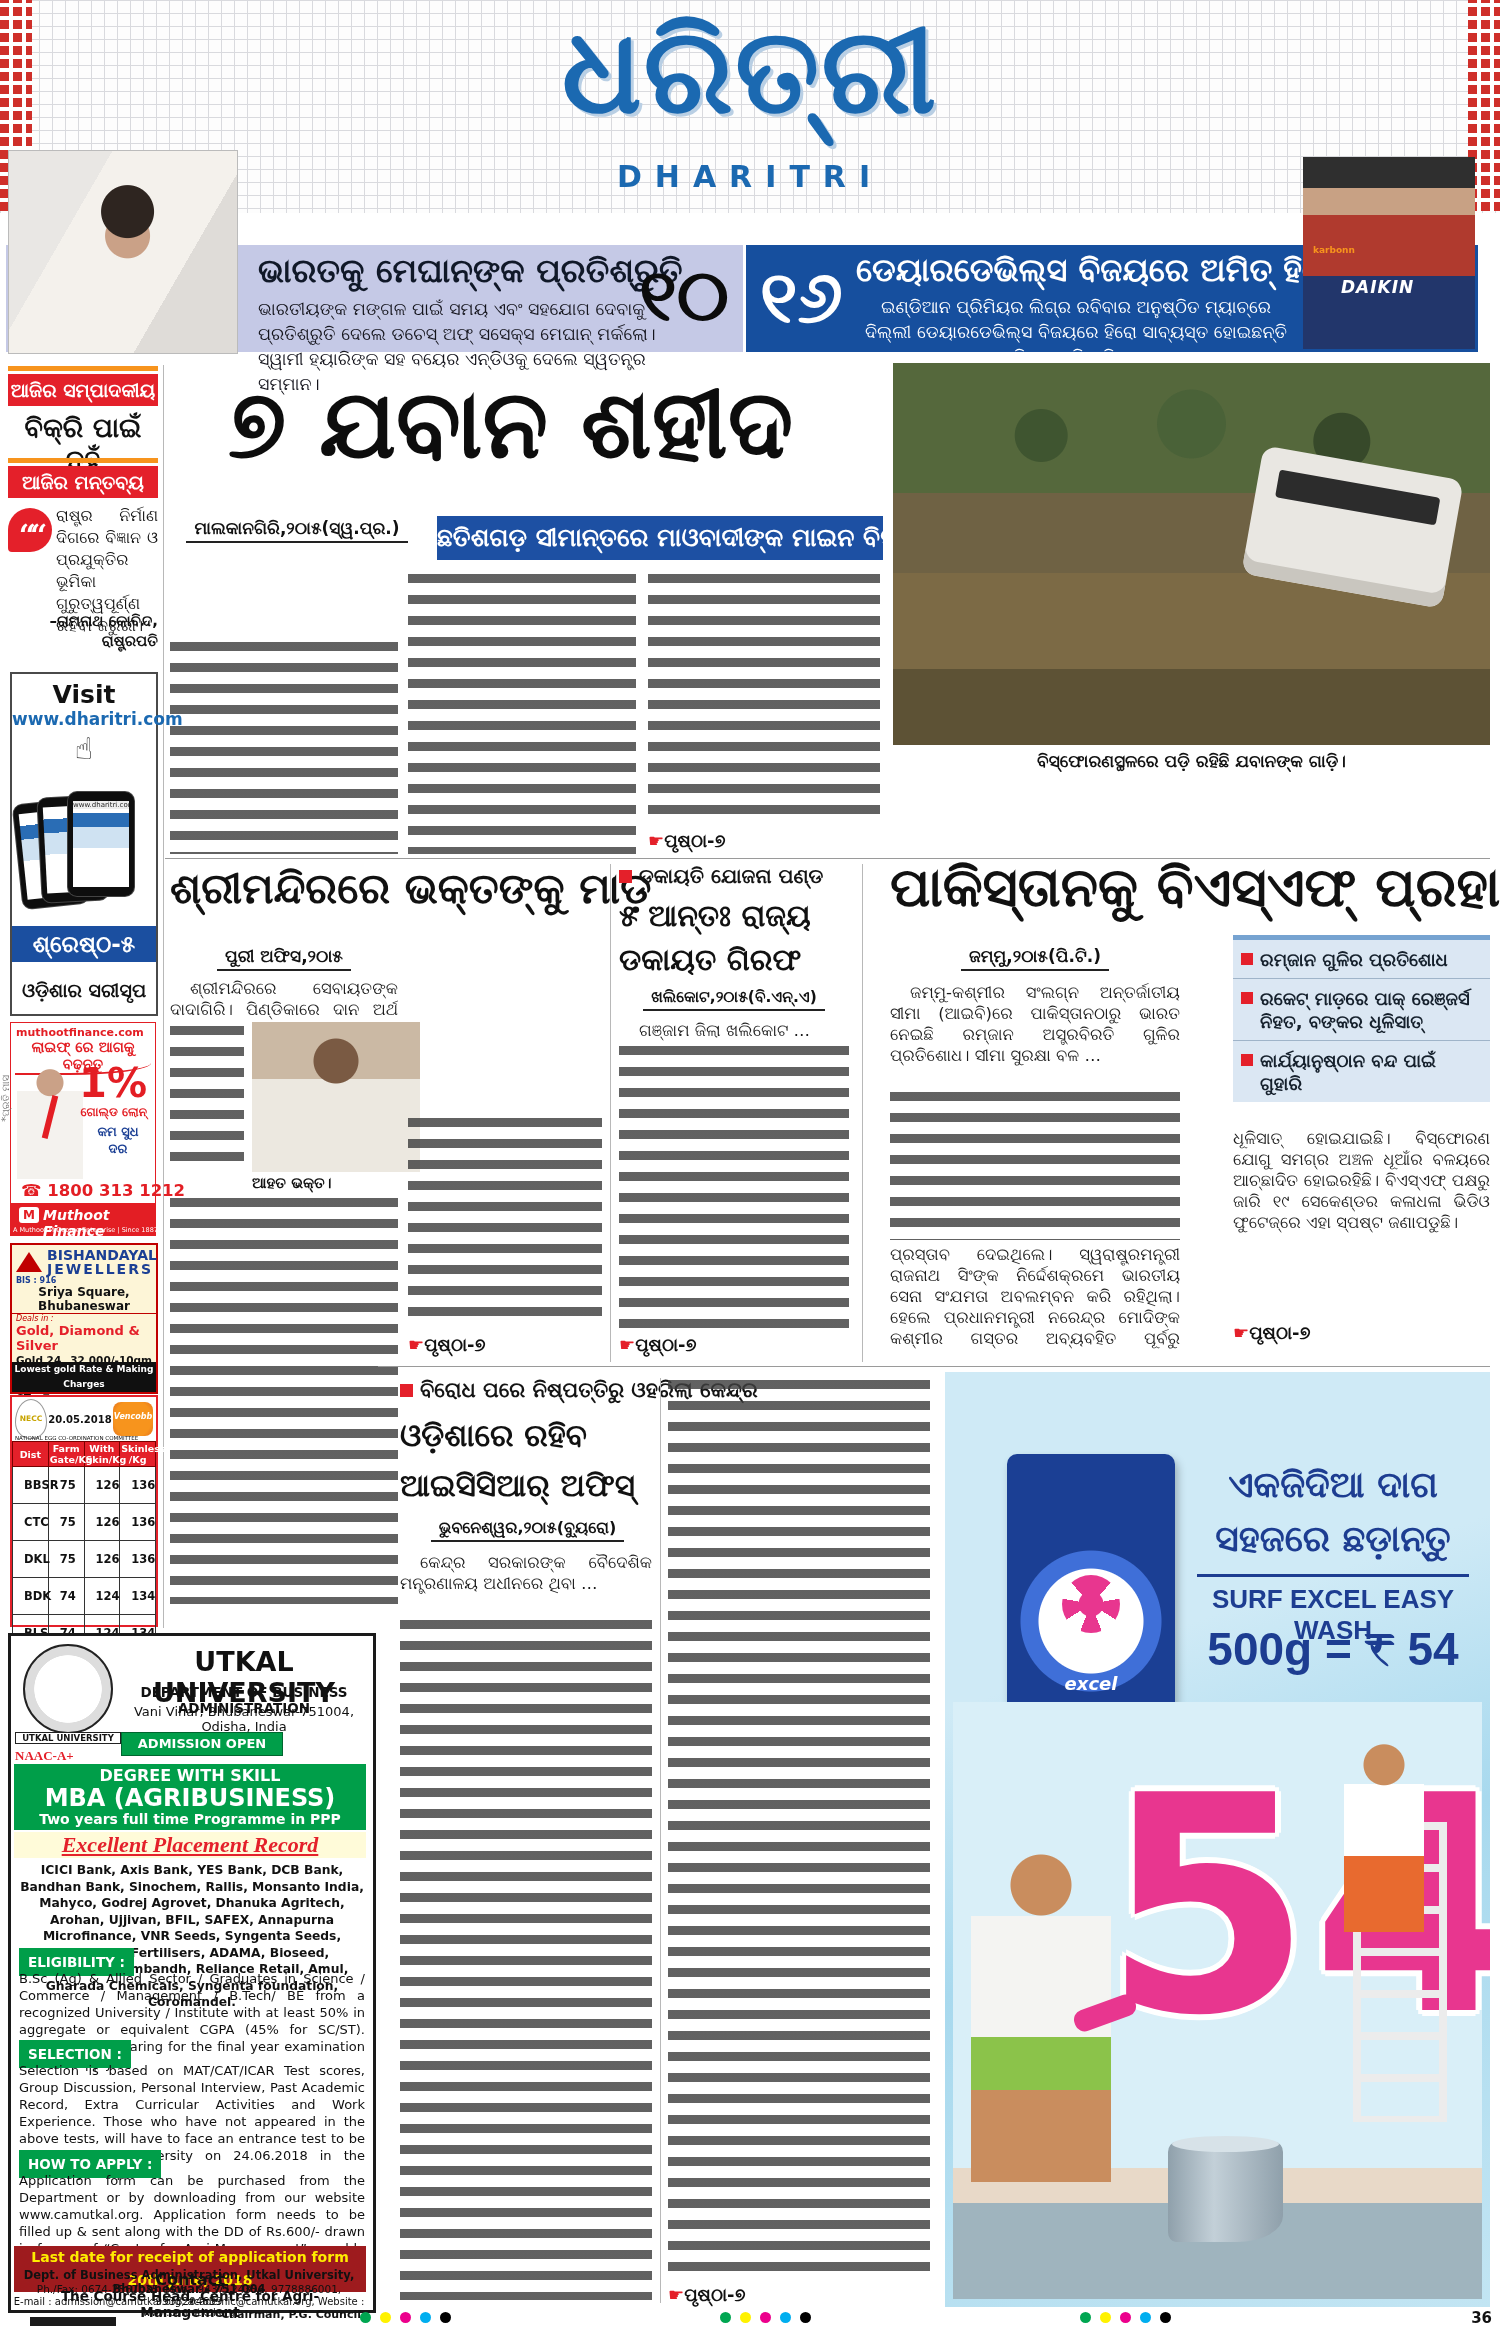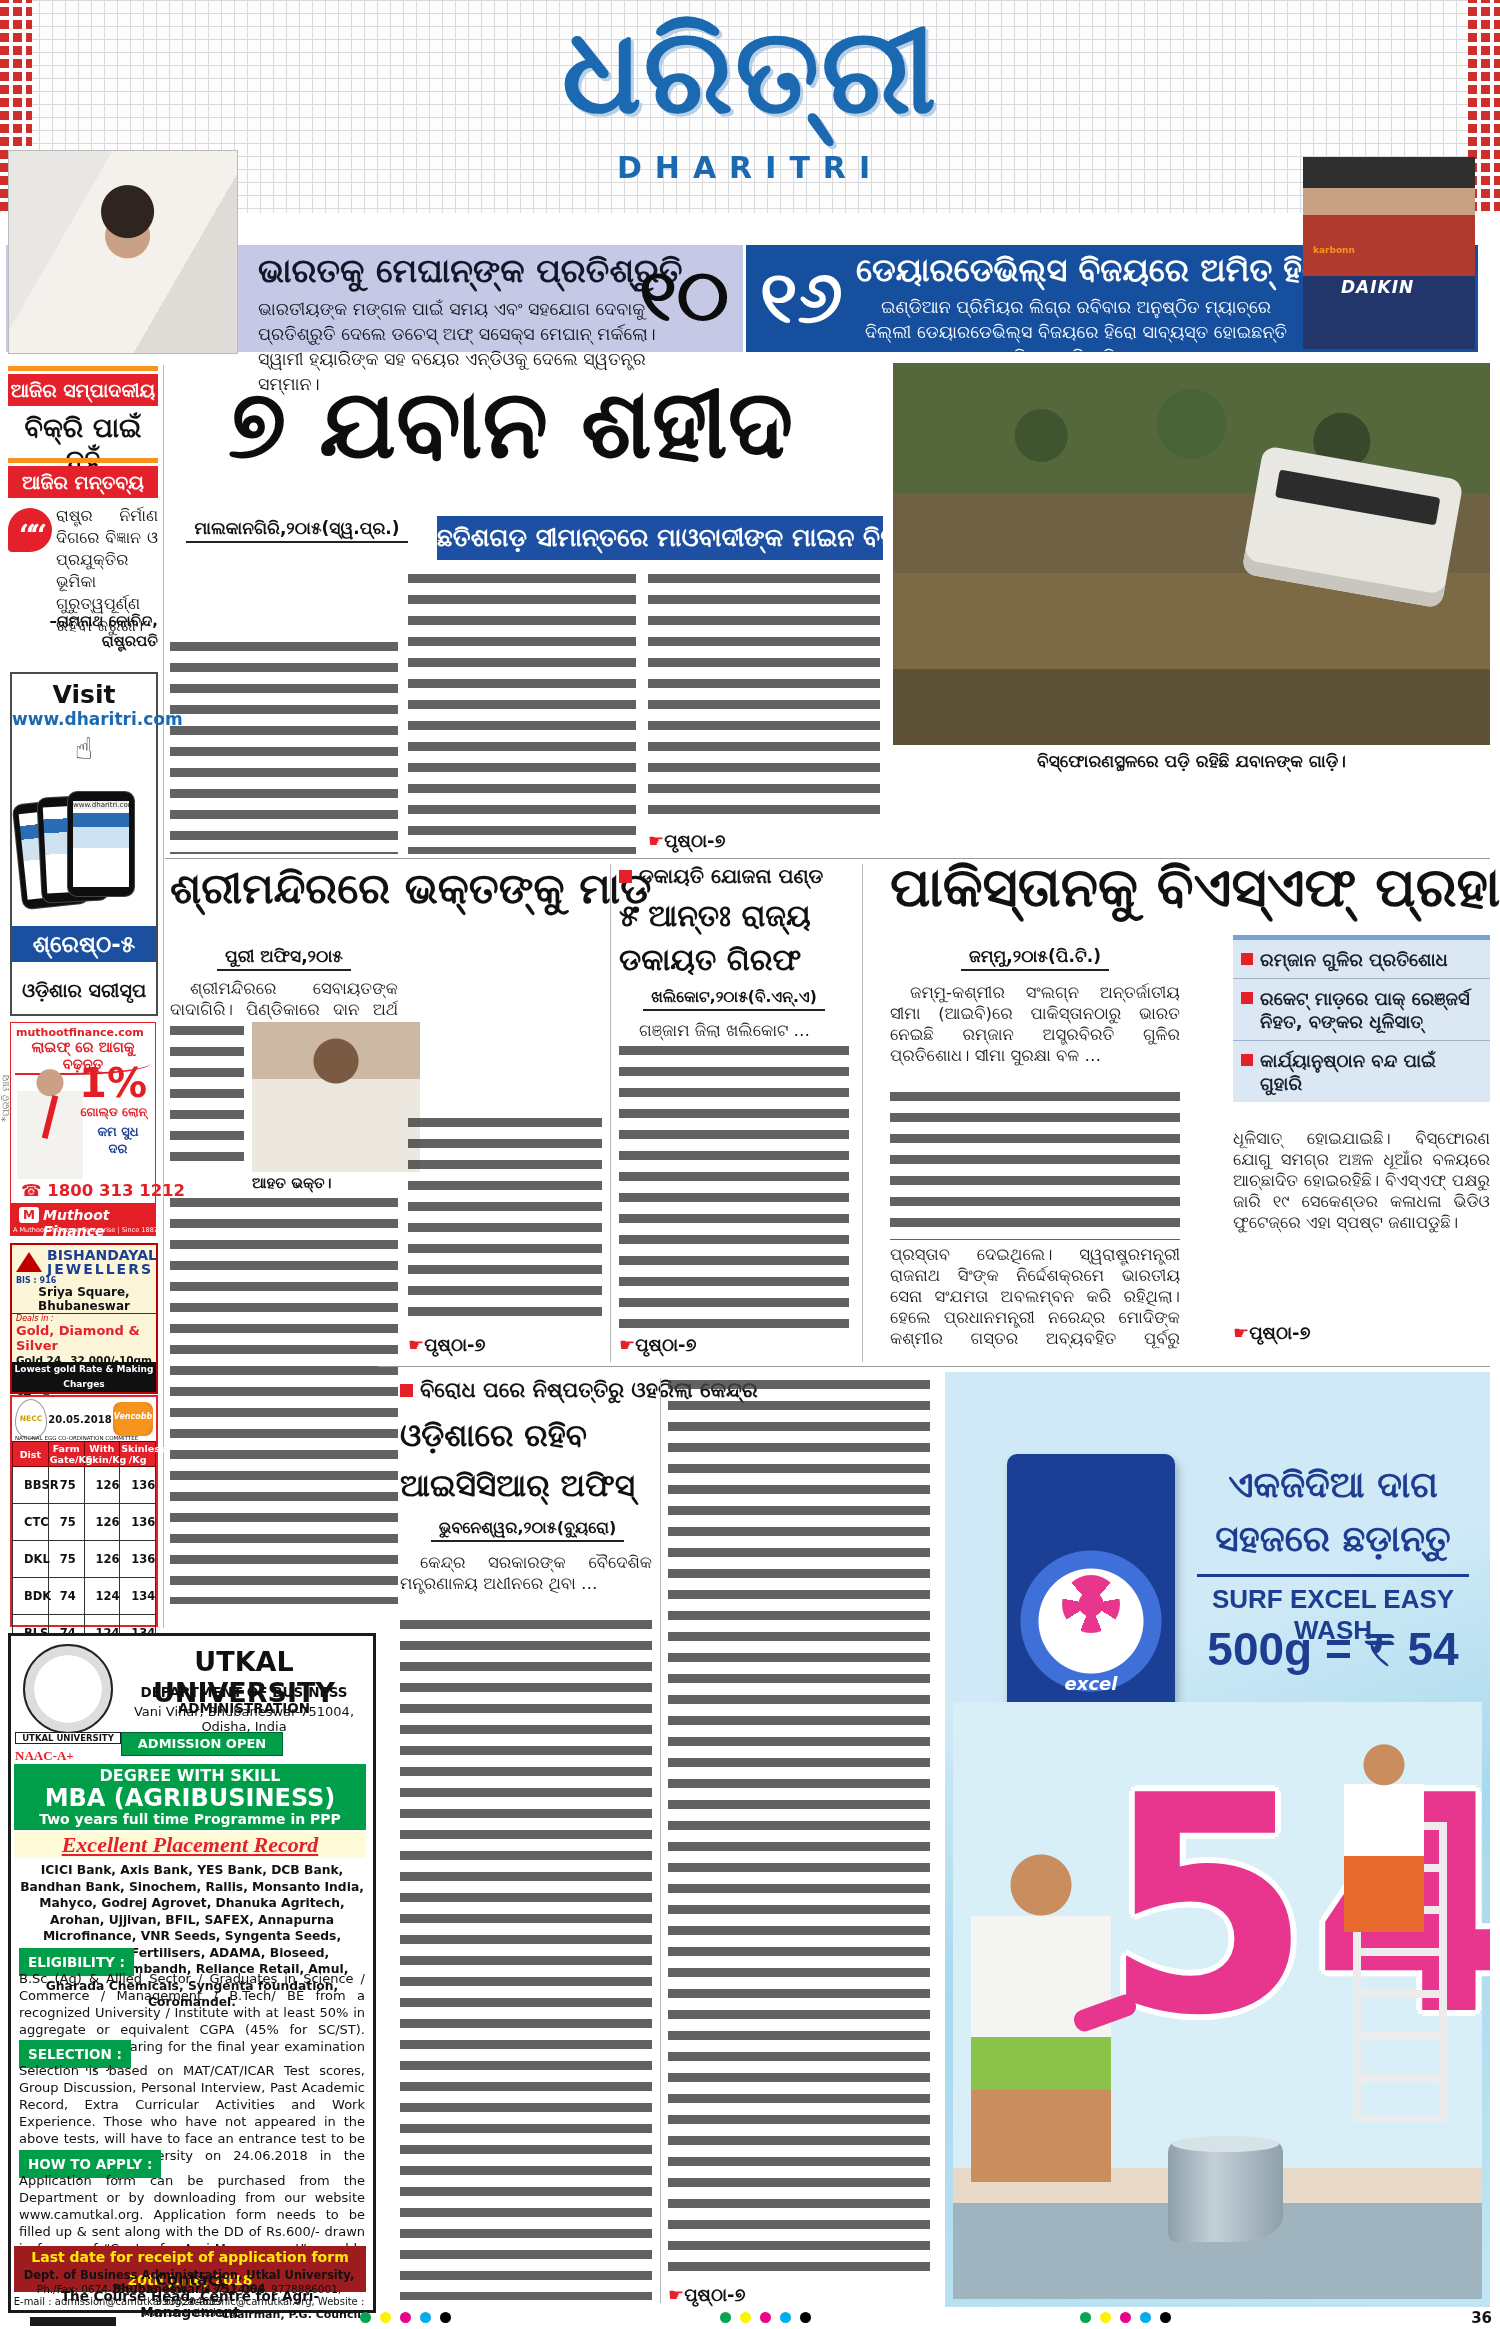--- a/index.html
+++ b/index.html
@@ -74,21 +74,21 @@
 </style>
 </head>
 <body>
 
 <div class="page">
 
   <div class="abs grid-bg" style="left:0;top:0;width:1500px;height:213px"></div>
   <div class="abs redpat" style="left:0;top:0;width:32px;height:211px"></div>
   <div class="abs redpat" style="left:1468px;top:0;width:32px;height:211px"></div>
   <div class="abs ctr logo" style="left:0;right:0;top:2px">ଧରିତ୍ରୀ</div>
-  <div class="abs ctr latin-logo" style="left:0;right:0;top:150px">DHARITRI</div>
+  <div class="abs ctr latin-logo" style="left:0;right:0;top:159px">DHARITRI</div>
 
 
   <div class="abs" style="left:6px;top:245px;width:1472px;height:107px">
     <div class="abs teaser-l" style="left:0;top:0;width:737px;height:107px">
       <div class="abs b nw" style="left:252px;top:6px;font-size:33px;color:#101828">ଭାରତକୁ ମେଘାନ୍‌ଙ୍କ ପ୍ରତିଶ୍ରୁତି</div>
       <div class="abs" style="left:252px;top:52px;width:400px;font-size:17.5px;line-height:25px;color:#14141c">ଭାରତୀୟଙ୍କ ମଙ୍ଗଳ ପାଇଁ ସମୟ ଏବଂ ସହଯୋଗ ଦେବାକୁ ପ୍ରତିଶ୍ରୁତି ଦେଲେ ଡଚେସ୍ ଅଫ୍ ସସେକ୍ସ ମେଘାନ୍ ମର୍କଲୋ। ସ୍ୱାମୀ ହ୍ୟାରିଙ୍କ ସହ ବୟେର ଏନ୍‌ଡିଓକୁ ଦେଲେ ସ୍ୱତନ୍ତ୍ର ସମ୍ମାନ।</div>
       <div class="abs bignum" style="right:14px;top:14px;color:#0c0c0c">୧୦</div>
     </div>
     <div class="abs teaser-r" style="left:740px;top:0;width:732px;height:107px">
       <div class="abs bignum w" style="left:14px;top:16px">୧୬</div>

